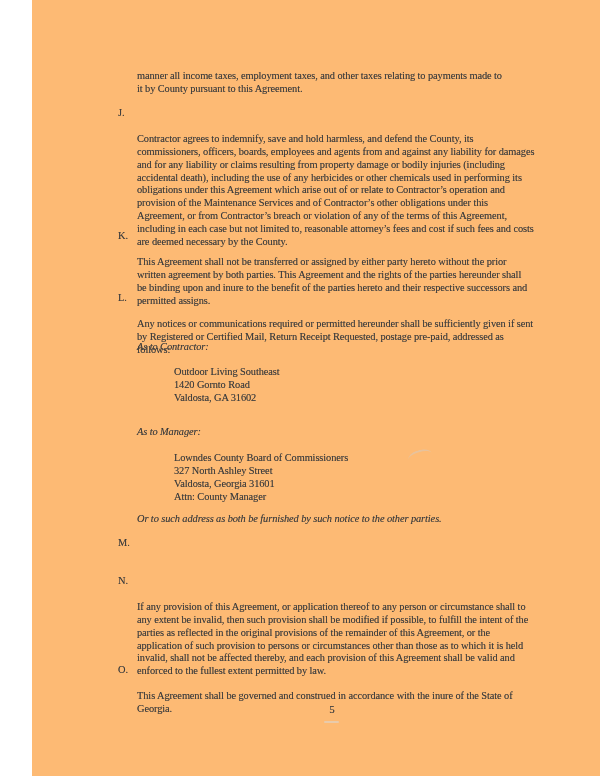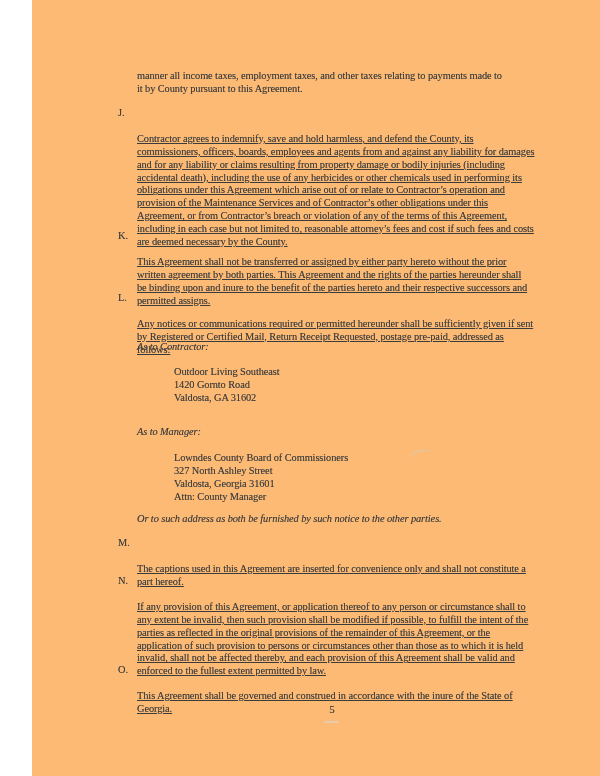--- a/index.html
+++ b/index.html
@@ -33,21 +33,20 @@
     width: 470px;
   }
   .clause-letter {
     position: absolute;
     left: 0;
     top: 0;
     width: 19px;
   }
   .clause-text {
     margin-left: 19px;
-    text-decoration: underline;
   }
   .intro-block {
     left: 19px;
   }
   .addr-label {
     left: 19px;
     font-style: italic;
   }
   .addr-block {
     left: 56px;
@@ -147,22 +146,20 @@
 
     <div class="block addr-block" style="top:452px;">Lowndes County Board of Commissioners
 327 North Ashley Street
 Valdosta, Georgia 31601
 Attn:  County Manager</div>
 
     <div class="block addr-label" style="top:513px;">Or to such address as both be furnished by such notice to the other parties.</div>
 
     <div class="block" style="top:537px;">
       <span class="clause-letter">M.</span>
-      <div class="clause-text">The captions used in this Agreement are inserted for convenience only and shall not constitute a
-part hereof.</div>
     </div>
 
     <div class="block" style="top:575px;">
       <span class="clause-letter">N.</span>
       <div class="clause-text">If any provision of this Agreement, or application thereof to any person or circumstance shall to
 any extent be invalid, then such provision shall be modified if possible, to fulfill the intent of the
 parties as reflected in the original provisions of the remainder of this Agreement, or the
 application of such provision to persons or circumstances other than those as to which it is held
 invalid, shall not be affected thereby, and each provision of this Agreement shall be valid and
 enforced to the fullest extent permitted by law.</div>

